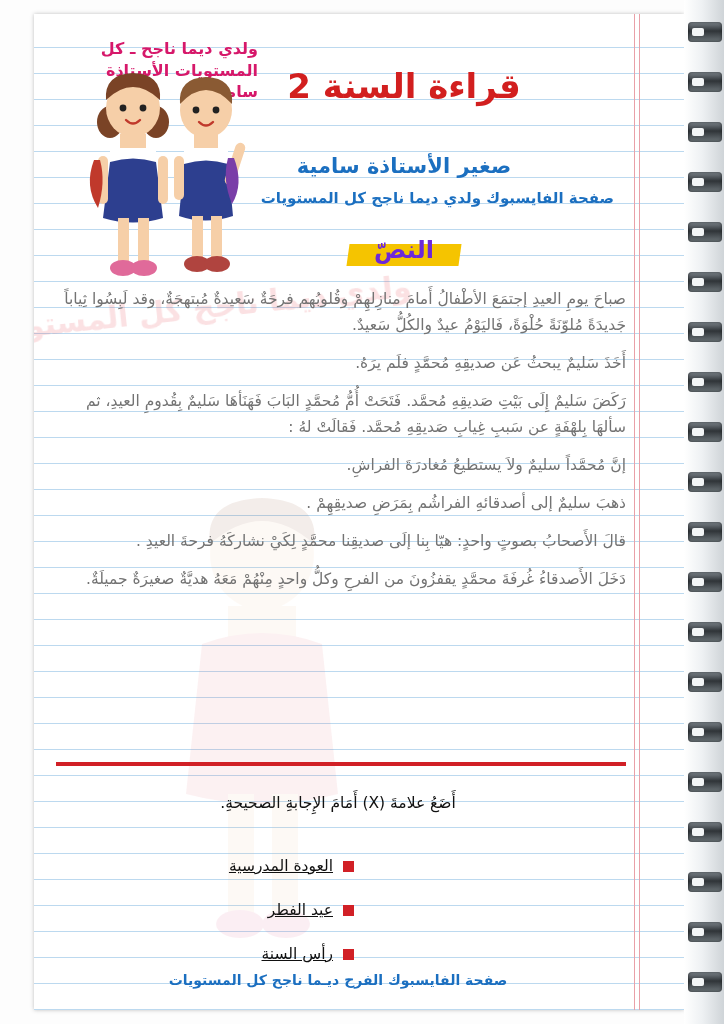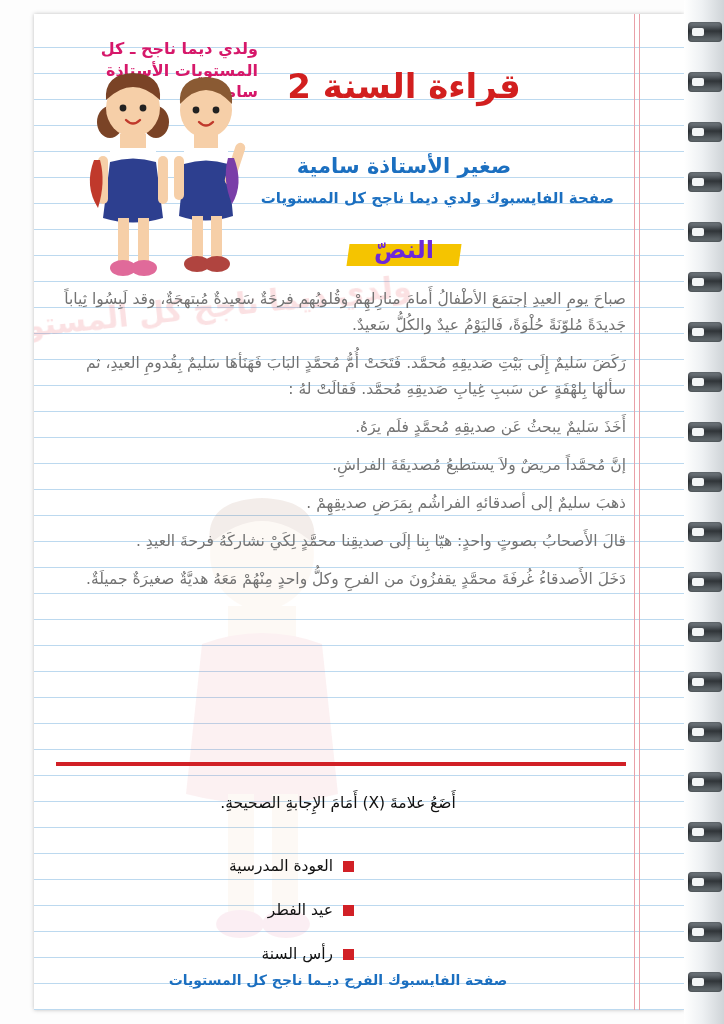--- a/index.html
+++ b/index.html
@@ -121,21 +121,21 @@
   .choices{
     position:absolute;right:330px;top:830px;width:220px;
   }
   .choice{
     display:flex;align-items:center;justify-content:flex-start;
     height:44px;direction:rtl;
   }
   .bullet{
     width:11px;height:11px;background:#d12026;margin-left:10px;flex:0 0 auto;
   }
-  .choice-label{font-size:15.5px;color:#111;}
+  .choice-label{font-size:15.5px;color:#111;text-decoration:underline;}
   .footer{
     position:absolute;right:58px;top:958px;width:576px;text-align:center;
     color:#1b6fc0;font-size:14px;font-weight:bold;
   }
 </style>
 </head>
 <body>
 
 <div class="page">
 
@@ -208,23 +208,23 @@
     <div class="fbline">صفحة الفايسبوك ولدي ديما ناجح كل المستويات</div>
 
     <div class="nass-wrap">
       <span class="nass-hl">
         <span class="nass-txt">النصّ</span>
       </span>
     </div>
 
     <div class="text-block">
       <p>صباحَ يومِ العيدِ إجتمَعَ الأطْفالُ أَمامَ منازِلهِمْ وقُلوبُهم فرحَةٌ سَعيدةٌ مُبتهجَةٌ، وقد لَبِسُوا ثِياباً جَديدَةً مُلوّنَةً حُلْوَةً، فَاليَوْمُ عيدٌ والكُلُّ سَعيدٌ.</p>
+      <p>أَخَذَ سَليمٌ يبحثُ عَن صديقِهِ مُحمَّدٍ فلَم يرَهُ.</p>
       <p>رَكَضَ سَليمٌ إِلَى بَيْتِ صَديقِهِ مُحمَّد. فَتَحَتْ أُمُّ مُحمَّدٍ البَابَ فَهَنَأهَا سَليمٌ بِقُدومِ العيدِ، ثم سألهَا بِلهْفَةٍ عن سَببِ غِيابِ صَديقِهِ مُحمَّد. فَقالَتْ لهُ :</p>
-      <p>أَخَذَ سَليمٌ يبحثُ عَن صديقِهِ مُحمَّدٍ فلَم يرَهُ.</p>
-      <p>إنَّ مُحمَّداً مريضٌ ولاَ يستطيعُ مُصديقَةَ الفراشِ.</p>
+      <p>إنَّ مُحمَّداً سليمٌ ولاَ يستطيعُ مُغادرَةَ الفراشِ.</p>
       <p>ذهبَ سليمٌ إلى أصدقائهِ الفراشُم بِمَرَضِ صديقِهِمْ .</p>
       <p>قالَ الأَصحابُ بصوتٍ واحدٍ: هيّا بِنا إلَى صديقِنا محمَّدٍ لِكَيْ نشاركَهُ فرحةَ العيدِ .</p>
       <p>دَخَلَ الأَصدقاءُ غُرفَةَ محمَّدٍ يقفزُونَ من الفرحِ وكلُّ واحدٍ مِنْهُمْ مَعَهُ هديَّةٌ صغيرَةٌ جميلَةٌ.</p>
     </div>
 
     <div class="red-rule"></div>
 
     <div class="question">أَضَعُ علامةَ (X) أَمَامَ الإِجابةِ الصحيحةِ.</div>
 
     <div class="choices">

